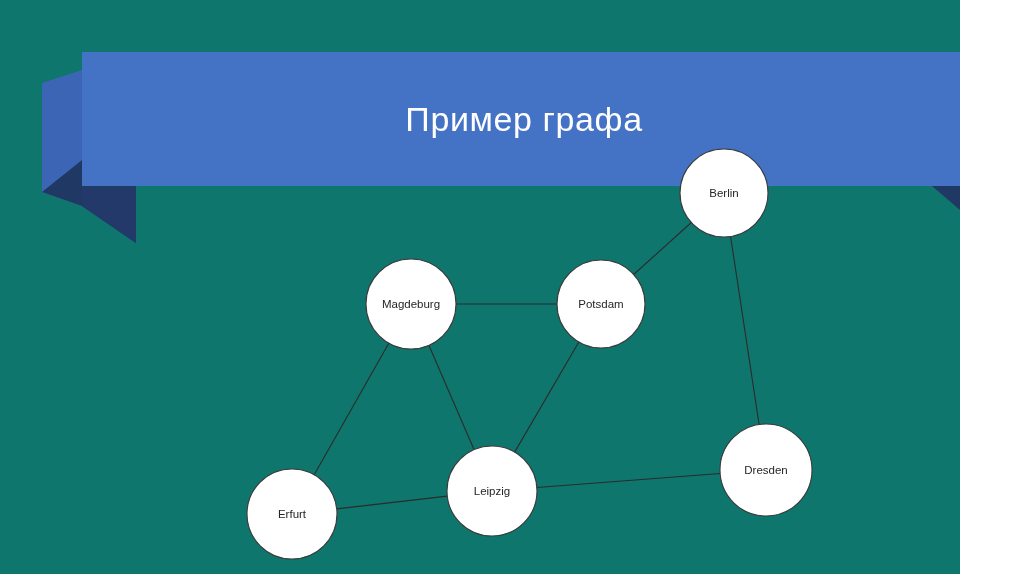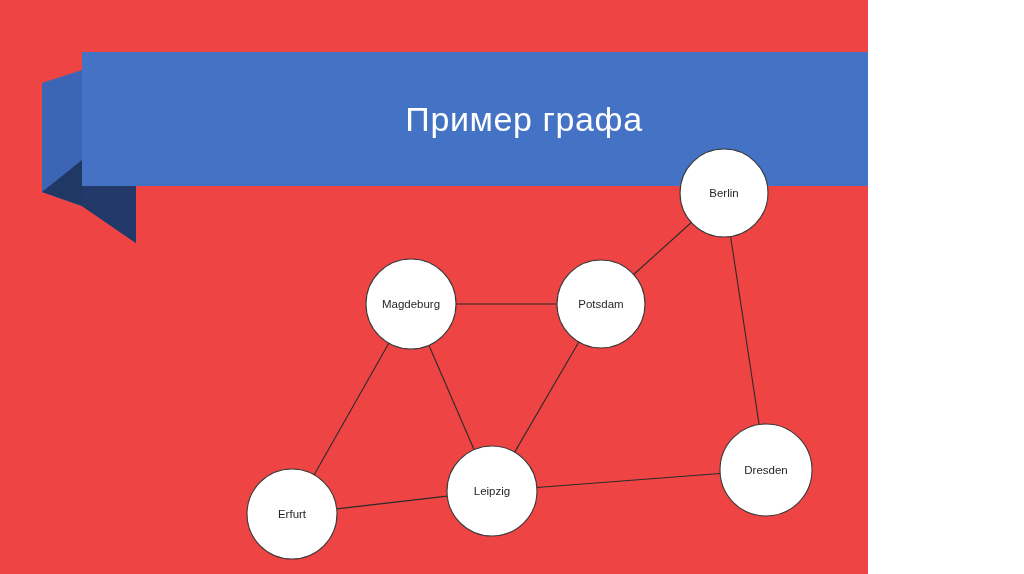--- a/index.html
+++ b/index.html
@@ -6,23 +6,23 @@
   html, body {
     margin: 0;
     padding: 0;
     background: #ffffff;
   }
   body {
     font-family: "Liberation Sans", sans-serif;
   }
   #slide {
     position: relative;
-    width: 868px;
+    width: 960px;
     height: 574px;
-    background: #ef4444;
+    background: #0f766e;
     overflow: hidden;
   }
 
   
   .banner-layer {
     position: absolute;
     left: 0;
     top: 0;
     width: 1024px;
     height: 574px;

